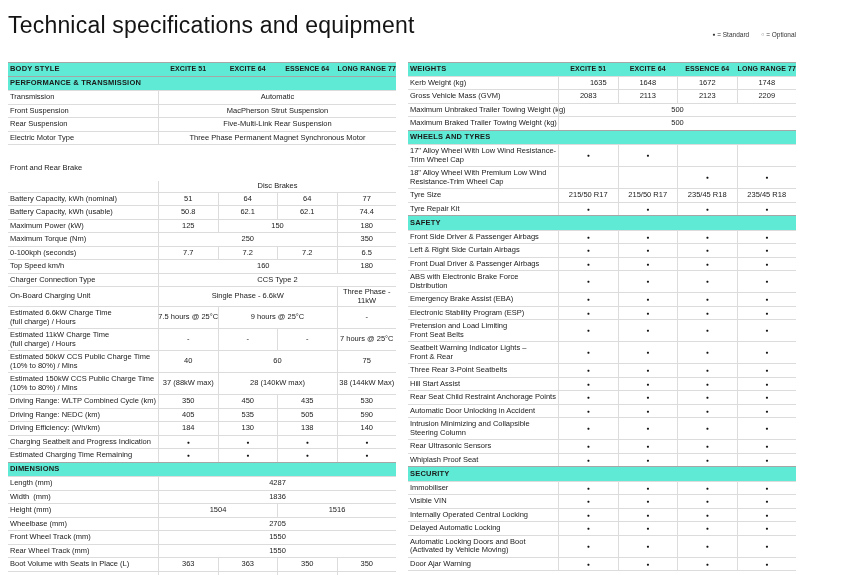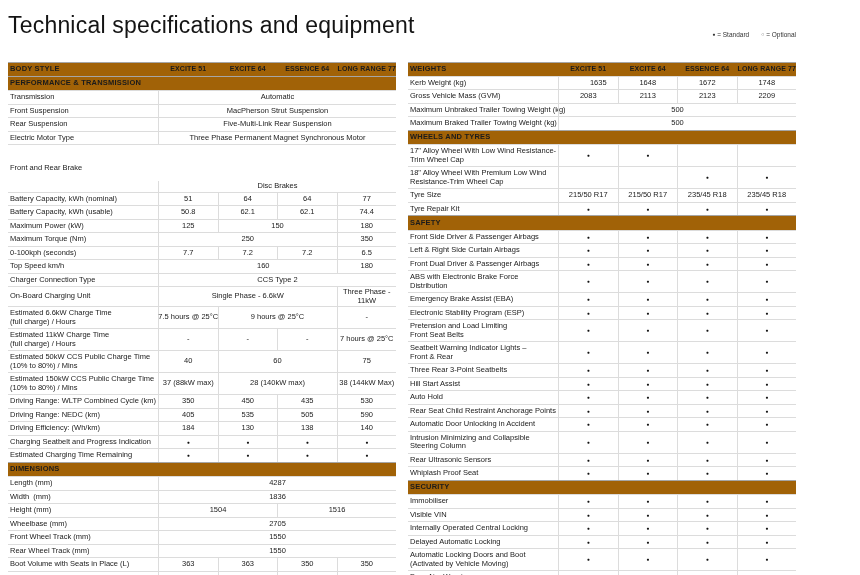--- a/index.html
+++ b/index.html
@@ -15,21 +15,21 @@
     position:absolute;right:64px;top:31px;font-size:6.5px;color:#333;
     display:flex;gap:12px;align-items:center;white-space:nowrap;
   }
   .legend .sym{font-size:5px;margin-right:2px;position:relative;top:-1px;}
   .tables{
     position:absolute;left:8px;top:62px;display:flex;gap:12px;align-items:flex-start;
   }
   .spec-table{width:388px;border-bottom:1px solid #dcdcdc;}
   .t-row{display:flex;align-items:stretch;border-top:1px solid #dcdcdc;background:#fff;}
   .t-row:first-child{border-top:1px solid #a6a6a6;}
-  .t-head,.t-section{background:#a16207;border-top:1px solid #a6a6a6;}
+  .t-head,.t-section{background:#5eead4;border-top:1px solid #a6a6a6;}
   .t-label{
     width:150px;box-sizing:border-box;padding:2px 2px 2px 2px;
     font-size:7.5px;line-height:8.5px;white-space:pre;overflow:visible;
     display:flex;flex-direction:column;justify-content:center;
   }
   .t-seclabel{
     width:388px;box-sizing:border-box;padding:2.5px 2px;
     font-size:7.5px;line-height:8.5px;font-weight:bold;letter-spacing:.2px;
   }
   .t-hlabel{font-weight:bold;letter-spacing:.2px;font-size:7.5px;}
@@ -376,27 +376,20 @@
           <div class="t-cell dot" style="width: 59.5px;">●</div>
         </div>
         <div class="t-row">
           <div class="t-label">Hill Start Assist</div>
           <div class="t-cell dot" style="width: 59.5px;">●</div>
           <div class="t-cell dot" style="width: 59.5px;">●</div>
           <div class="t-cell dot" style="width: 59.5px;">●</div>
           <div class="t-cell dot" style="width: 59.5px;">●</div>
         </div>
         <div class="t-row">
-          <div class="t-label">Auto Hold</div>
-          <div class="t-cell dot" style="width: 59.5px;">●</div>
-          <div class="t-cell dot" style="width: 59.5px;">●</div>
-          <div class="t-cell dot" style="width: 59.5px;">●</div>
-          <div class="t-cell dot" style="width: 59.5px;">●</div>
-        </div>
-        <div class="t-row">
           <div class="t-label">Rear Seat Child Restraint Anchorage Points</div>
           <div class="t-cell dot" style="width: 59.5px;">●</div>
           <div class="t-cell dot" style="width: 59.5px;">●</div>
           <div class="t-cell dot" style="width: 59.5px;">●</div>
           <div class="t-cell dot" style="width: 59.5px;">●</div>
         </div>
         <div class="t-row">
           <div class="t-label">Automatic Door Unlocking in Accident</div>
           <div class="t-cell dot" style="width: 59.5px;">●</div>
           <div class="t-cell dot" style="width: 59.5px;">●</div>

